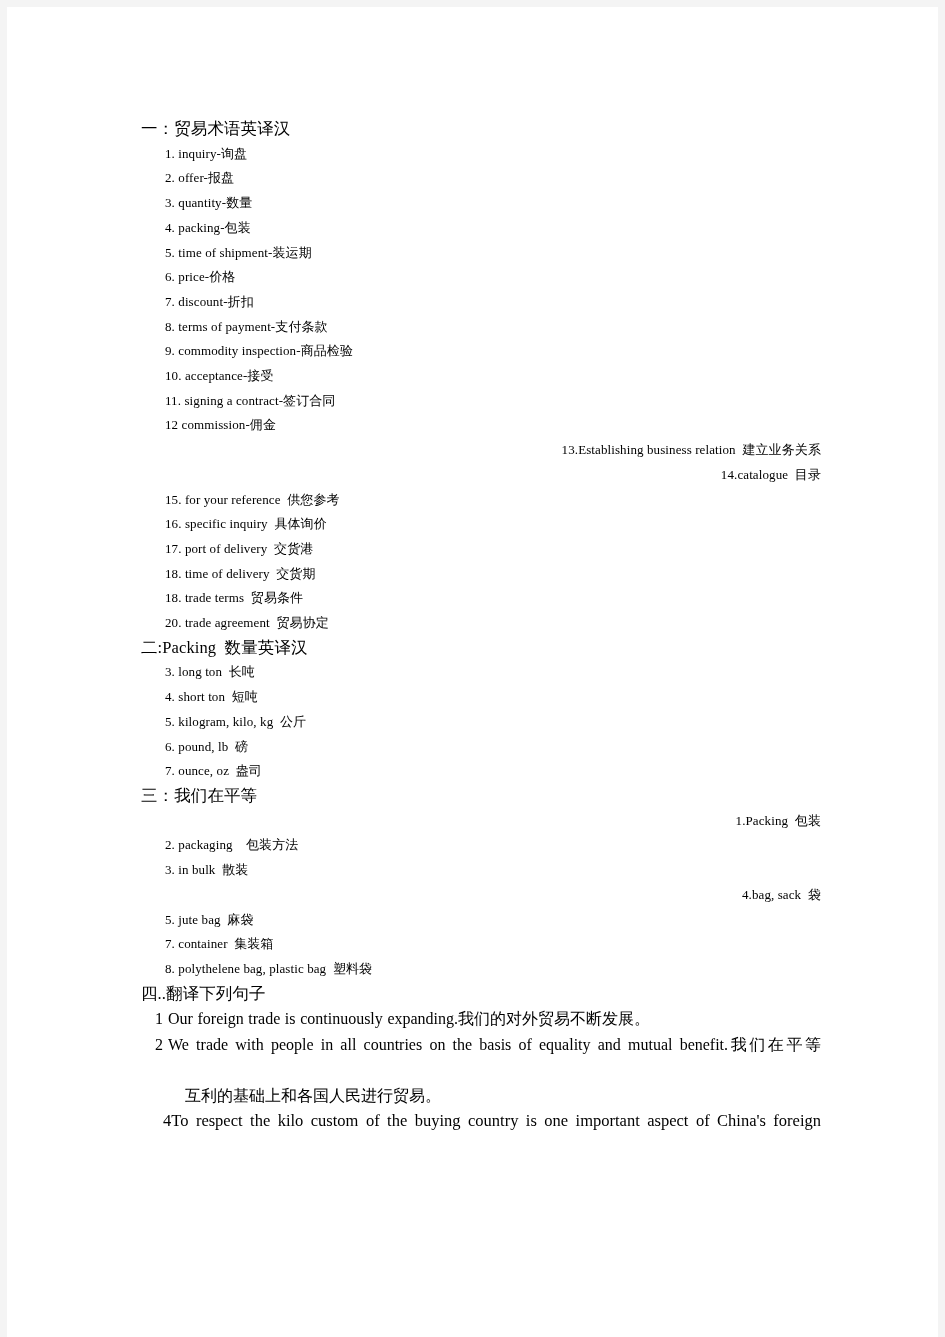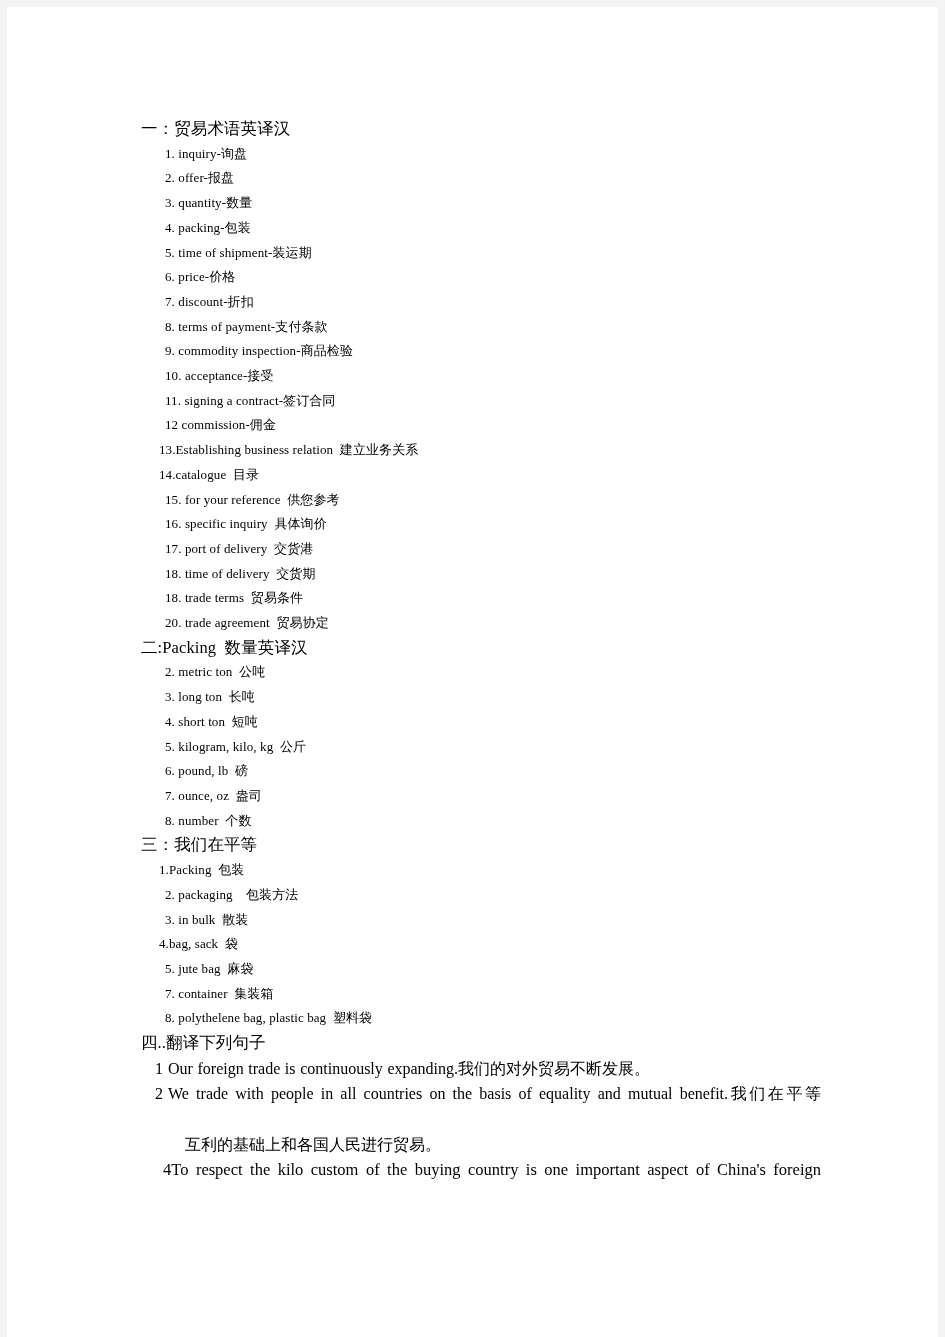--- a/index.html
+++ b/index.html
@@ -37,20 +37,21 @@
   }
   .item {
     font-size: 13px;
     line-height: 24.7px;
     white-space: pre;
     padding-left: 24px;
     letter-spacing: 0.1px;
   }
   .item.tight {
     padding-left: 18px;
+    text-align: right;
   }
   .sentence {
     font-size: 16px;
     line-height: 25.4px;
     padding-left: 14px;
     text-align: justify;
     text-justify: inter-word;
     word-spacing: 0.6px;
   }
   .sentence .num {
@@ -109,27 +110,25 @@
       <div class="item">15. for your reference  供您参考</div>
       <div class="item">16. specific inquiry  具体询价</div>
       <div class="item">17. port of delivery  交货港</div>
       <div class="item">18. time of delivery  交货期</div>
       <div class="item">18. trade terms  贸易条件</div>
       <div class="item">20. trade agreement  贸易协定</div>
     </div>
 
     <div class="section">
       <div class="heading">二:Packing  数量英译汉</div>
-      <div class="item">2. metric ton  公吨</div>
       <div class="item">3. long ton  长吨</div>
       <div class="item">4. short ton  短吨</div>
       <div class="item">5. kilogram, kilo, kg  公斤</div>
       <div class="item">6. pound, lb  磅</div>
       <div class="item">7. ounce, oz  盎司</div>
-      <div class="item">8. number  个数</div>
     </div>
 
     <div class="section">
       <div class="heading">三：我们在平等</div>
       <div class="item tight">1.Packing  包装</div>
       <div class="item">2. packaging    包装方法</div>
       <div class="item">3. in bulk  散装</div>
       <div class="item tight">4.bag, sack  袋</div>
       <div class="item">5. jute bag  麻袋</div>
       <div class="item">7. container  集装箱</div>

